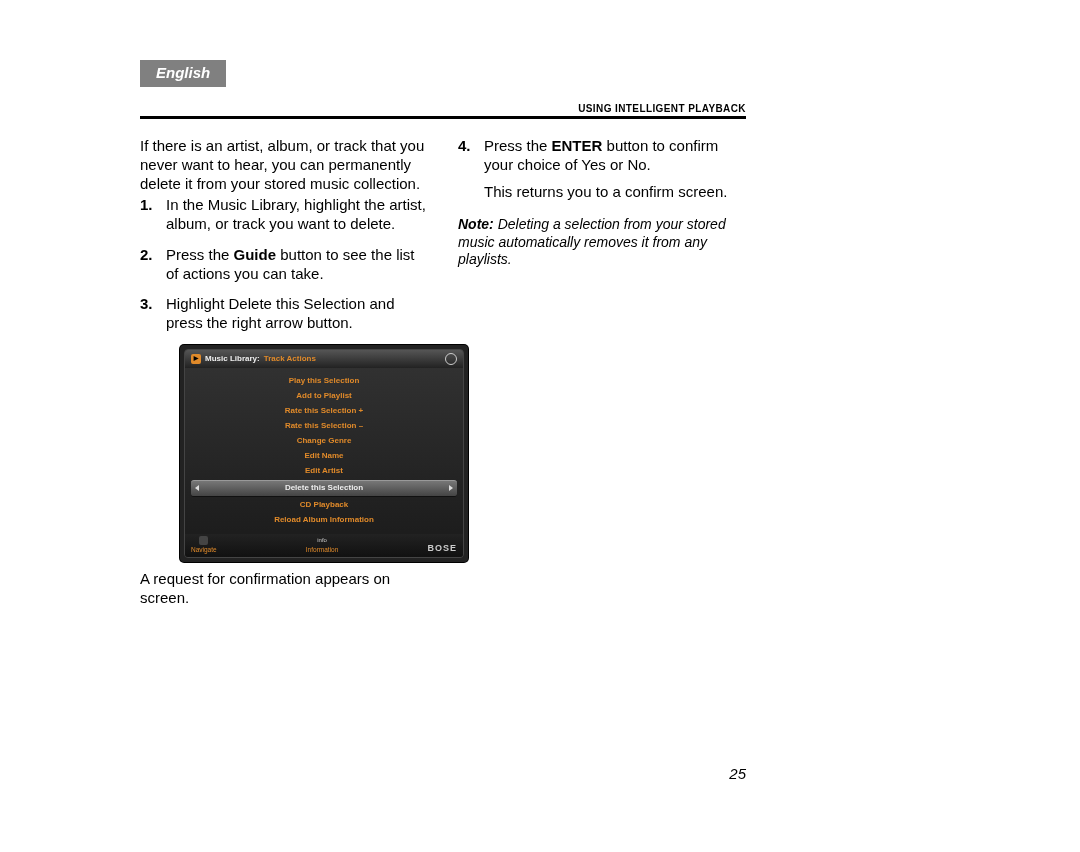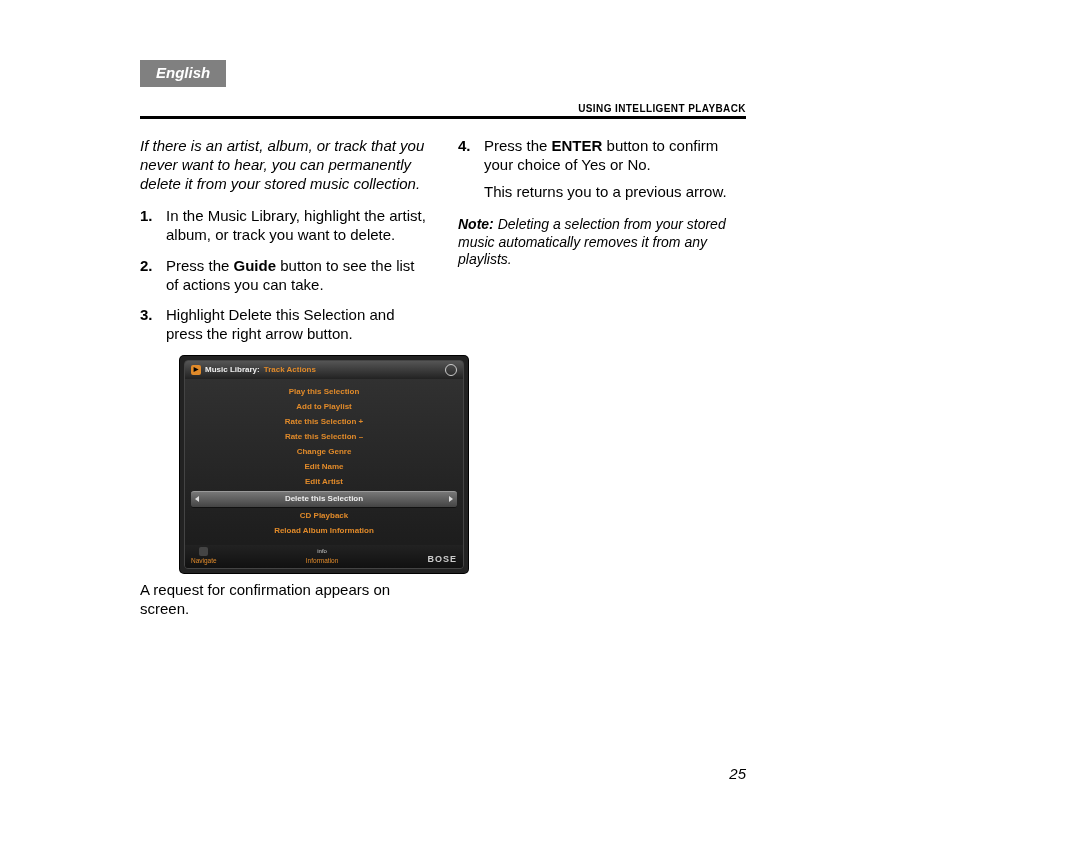--- a/index.html
+++ b/index.html
@@ -51,22 +51,21 @@
     min-width: 0;
     font-size: 15px;
     line-height: 1.25;
   }
   h1.section-title {
     font-size: 27px;
     font-weight: bold;
     margin: 0 0 4px 0;
   }
   .intro {
-    margin: 0 0 14px 0;
-    font-style: italic;
+    margin: 0 0 3px 0;
   }
   ol.steps {
     list-style: none;
     padding: 0;
     margin: 0;
   }
   ol.steps > li {
     position: relative;
     padding-left: 26px;
     margin-bottom: 12px;
@@ -247,21 +246,21 @@
         </div>
       </div>
 
       <p class="after-steps">A request for confirmation appears on screen.</p>
     </div>
 
     <div class="col">
       <ol class="steps" id="steps-right">
           <li><span class="num">4.</span><span>Press the <b>ENTER</b> button to confirm your choice of Yes or No.</span></li>
         </ol>
-      <p style="padding-left:26px;margin-top:-4px;">This returns you to a previous arrow.</p>
+      <p style="padding-left:26px;margin-top:-4px;">This returns you to a confirm screen.</p>
 
       <p class="note-para">
         <span class="note-label">Note:</span>
         <span class="note-body">Deleting a selection from your stored music automatically removes it from any playlists.</span>
       </p>
     </div>
 
   </div>
 
   <div class="page-number">25</div>

